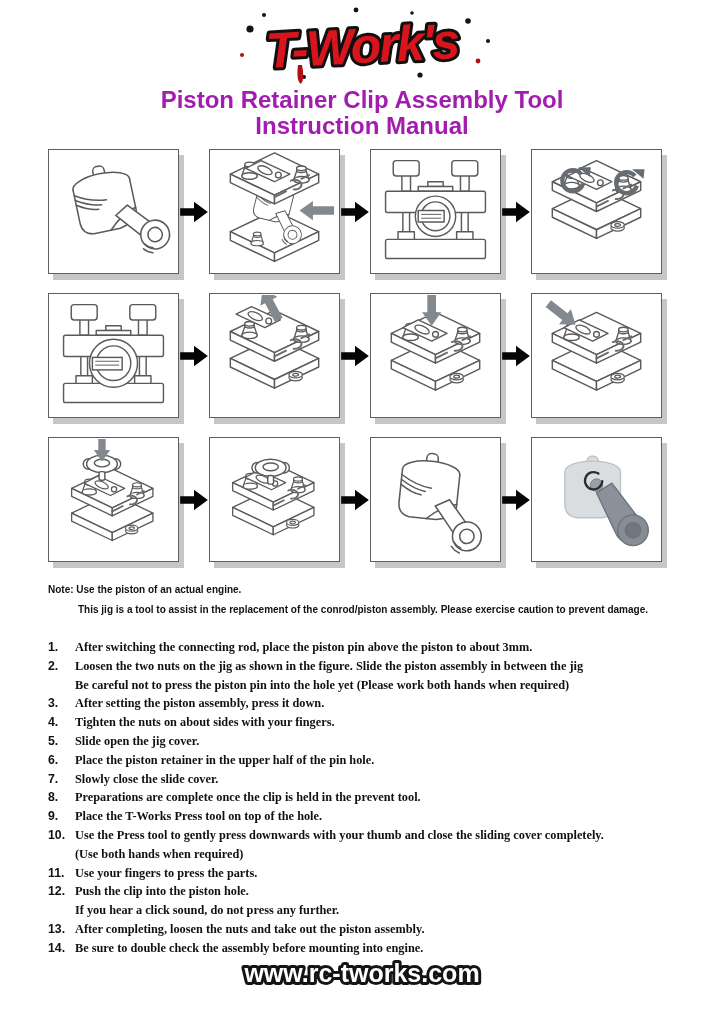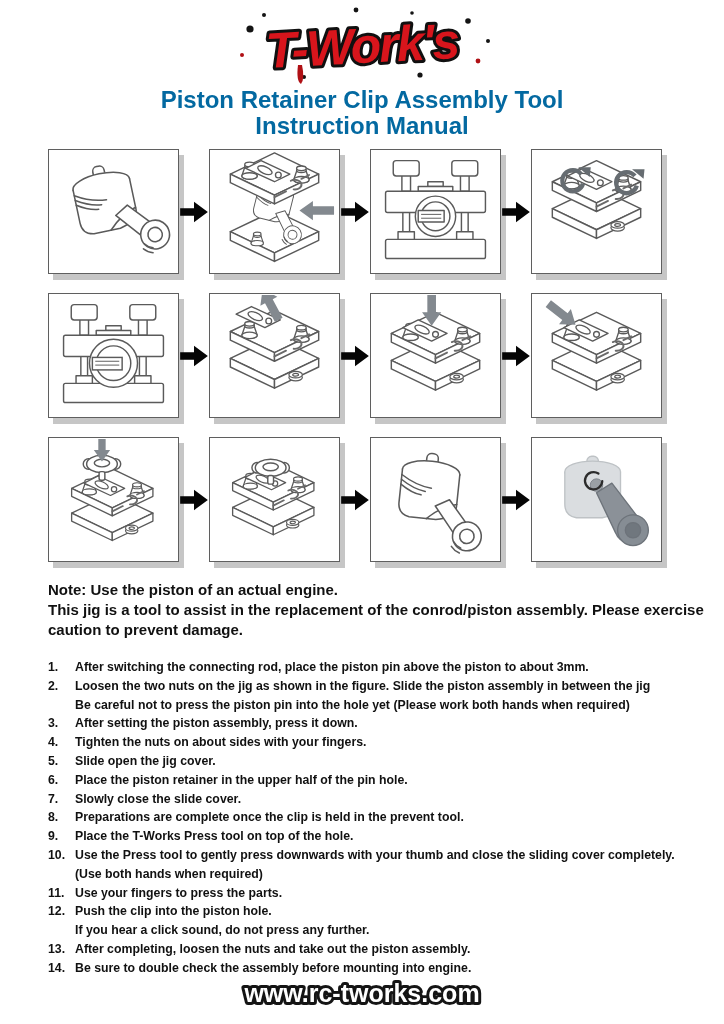--- a/index.html
+++ b/index.html
@@ -1,38 +1,38 @@
 <!DOCTYPE html>
 <html><head>
 <meta charset="utf-8">
 <style>
   html,body{margin:0;padding:0;background:#fff;}
   body{width:724px;height:1024px;overflow:hidden;font-family:"Liberation Sans",sans-serif;color:#111;}
   .page{position:relative;width:724px;height:1024px;background:#fff;}
 
   
   .logo-svg{display:block;margin:3px auto 0;width:312px;height:84px;}
-  .title{font-size:24px;font-weight:bold;line-height:26px;text-align:center;color:#0369a1;letter-spacing:0;}
+  .title{font-size:24px;font-weight:bold;line-height:26px;text-align:center;color:#a21caf;letter-spacing:0;}
 
   
   .grid{margin-top:9px;}
   .grid-row{display:flex;align-items:center;padding-left:48px;margin-bottom:17px;height:127px;}
   .step-box{flex:none;width:129px;height:123px;background:#fff;border:1.5px solid #5f5f5f;
             box-shadow:5px 6px 0 #c6c6c6;display:flex;align-items:center;justify-content:center;}
   .step-box svg{width:127px;height:121px;}
   .arrow-cell{flex:none;width:30px;display:flex;align-items:center;justify-content:center;}
   .arrow-cell svg{width:28px;height:24px;fill:#050505;}
 
   
-  .note{margin:14px 0 0 48px;font-size:15px;font-weight:bold;line-height:20px;}
-  .note .indent{}
+  .note{margin:14px 0 0 48px;font-size:10px;font-weight:bold;line-height:20px;}
+  .note .indent{margin-left:30px;}
   .instructions{margin:18px 0 0 48px;font-size:12.3px;font-weight:bold;line-height:18.8px;}
   .li{display:flex;}
   .li .num{flex:none;width:27px;}
-  .li .txt{flex:1;padding-right:6px;}
+  .li .txt{flex:1;padding-right:6px;font-family:Liberation Serif, serif;}
 
   
   .footer{margin-top:1px;text-align:center;}
   .footer svg{display:inline-block;width:300px;height:30px;}
 
   .defs-hidden{position:absolute;width:0;height:0;overflow:hidden;}
 </style>
 </head>
 <body>
 

